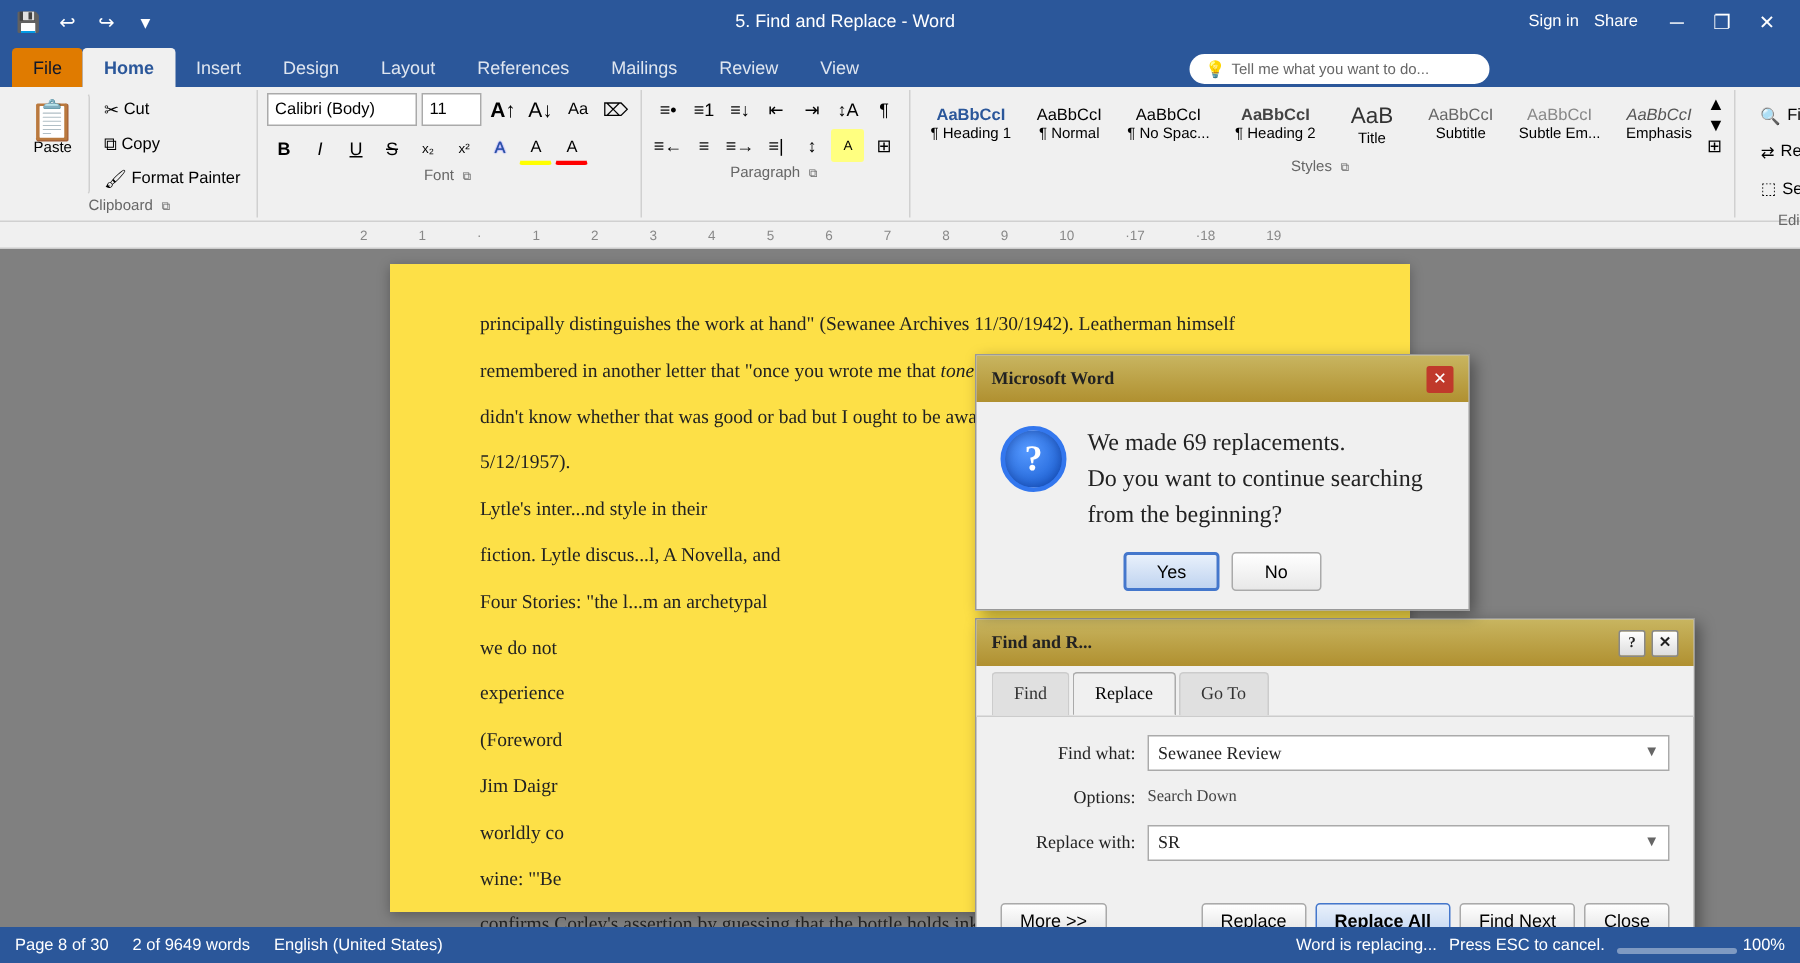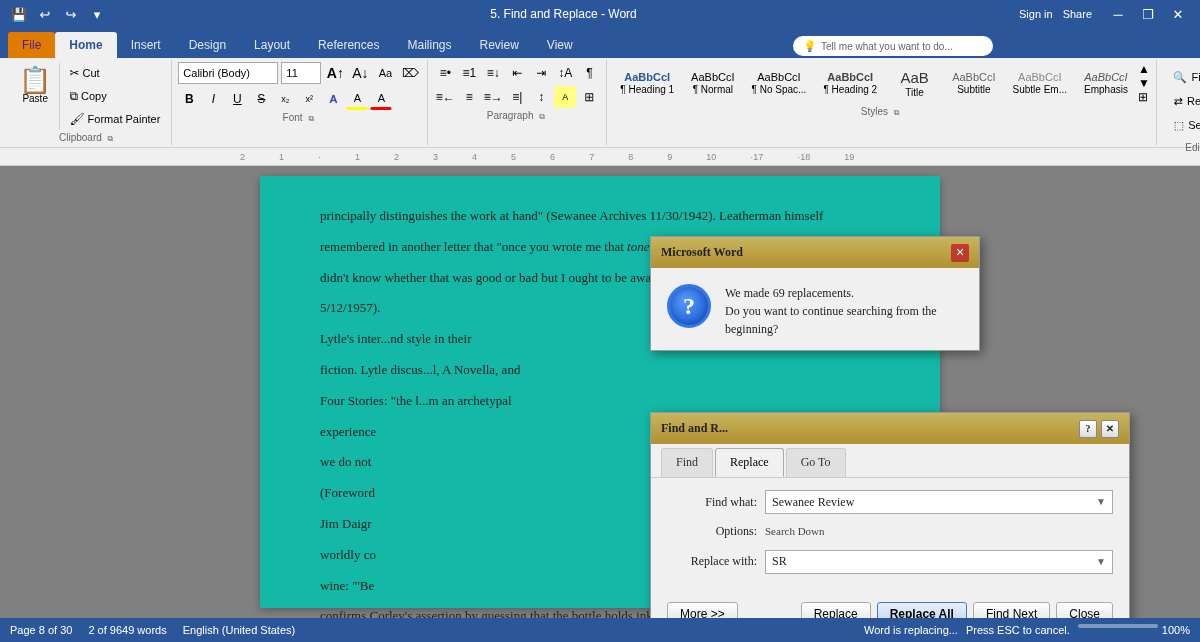--- a/index.html
+++ b/index.html
@@ -36,21 +36,21 @@
       border-radius: 3px 3px 0 0;
       height: 26px;
       display: flex;
       align-items: center;
     }
     .ribbon-tab.active {
       background: #f0f0f0;
       color: #2b579a;
       font-weight: 600;
     }
-    .ribbon-tab.file-tab { background: #e07b00; color: #4c1d95; border-radius: 3px 3px 0 0; }
+    .ribbon-tab.file-tab { background: #e07b00; color: #0f172a; border-radius: 3px 3px 0 0; }
 
     
     .ribbon {
       background: #f0f0f0;
       border-bottom: 1px solid #d0d0d0;
       display: flex;
       align-items: stretch;
       padding: 2px 4px;
       height: 90px;
     }
@@ -120,21 +120,21 @@
 
     
     .doc-area {
       background: #808080;
       display: flex;
       height: calc(642px - 28px - 30px - 90px - 18px - 24px);
       overflow: hidden;
       position: relative;
     }
     .doc-page {
-      background: #14b8a6;
+      background: #fde047;
       width: 680px;
       margin: 10px auto;
       padding: 30px 60px;
       box-shadow: 0 2px 8px rgba(0,0,0,0.3);
       font-size: 13px;
       line-height: 1.6;
       color: #222;
       font-family: 'Times New Roman', serif;
       position: relative;
     }
@@ -202,21 +202,21 @@
       background: radial-gradient(circle at 40% 35%, #5599ff, #1155cc);
       border-radius: 50%;
       display: flex; align-items: center; justify-content: center;
       color: white;
       font-size: 24px;
       font-weight: bold;
       flex-shrink: 0;
       border: 3px solid #3377ee;
       box-shadow: inset 0 0 8px rgba(0,0,50,0.3);
     }
-    .ms-dialog-message { font-size: 12px; color: #222; line-height: 1.5; }
+    .ms-dialog-message { font-size: 16px; color: #222; line-height: 1.5; }
     .ms-dialog-buttons { display: flex; gap: 8px; padding: 0 16px 12px; justify-content: center; }
     .ms-btn {
       padding: 4px 20px;
       font-size: 12px;
       border: 1px solid #aaa;
       background: linear-gradient(to bottom, #fff 0%, #e8e8e8 100%);
       cursor: pointer;
       border-radius: 3px;
       min-width: 60px;
       text-align: center;
@@ -549,22 +549,22 @@
     <div class="doc-text">5/12/1957).</div>
     <div class="doc-text">
       <span>Lytle's inter</span>...<span>nd style in their</span>
     </div>
     <div class="doc-text">
       <span>fiction. Lytle discus</span>...<span>l, A Novella, and</span>
     </div>
     <div class="doc-text">
       <span>Four Stories: "the l</span>...<span>m an archetypal</span>
     </div>
+    <div class="doc-text">we do not</div>
     <div class="doc-text">experience</div>
-    <div class="doc-text">we do not</div>
     <div class="doc-text">(Foreword</div>
     <div class="doc-text">Jim Daigr</div>
     <div class="doc-text">worldly co</div>
     <div class="doc-text">wine: "'Be</div>
     <div class="doc-text">confirms Corley's assertion by guessing that the bottle holds ink. As Corley laughs, Jim throws</div>
 
     <div class="ms-dialog-overlay">
 
       <div class="ms-dialog">
         <div class="ms-dialog-title">
@@ -572,20 +572,24 @@
           <button class="ms-dialog-close">✕</button>
         </div>
         <div class="ms-dialog-body">
           <div class="ms-dialog-icon">
             <span>?</span>
           </div>
           <div class="ms-dialog-message">
             <div>We made 69 replacements.</div>
             <div>Do you want to continue searching from the beginning?</div>
           </div>
+        </div>
+        <div class="ms-dialog-buttons">
+          <button class="ms-btn primary">Yes</button>
+          <button class="ms-btn">No</button>
         </div>
       </div>
 
       <div class="fr-dialog">
         <div class="fr-dialog-title">
           <span>Find and R...</span>
           <div class="fr-title-btns">
             <div class="fr-title-btn">?</div>
             <div class="fr-title-btn">✕</div>
           </div>
@@ -637,18 +641,18 @@
 
 <div class="status-bar">
   <div class="status-left">
     <span>Page 8 of 30</span>
     <span>2 of 9649 words</span>
     <span>English (United States)</span>
   </div>
   <div class="status-right">
     <span>Word is replacing...</span>
     <span>Press ESC to cancel.</span>
-    <div style="display:flex;align-items:flex-start;gap:4px;">
+    <div style="display:flex;align-items:flex-end;gap:4px;">
       <div class="zoom-slider"></div>
       <span>100%</span>
     </div>
   </div>
 </div>
 
 </body></html>

